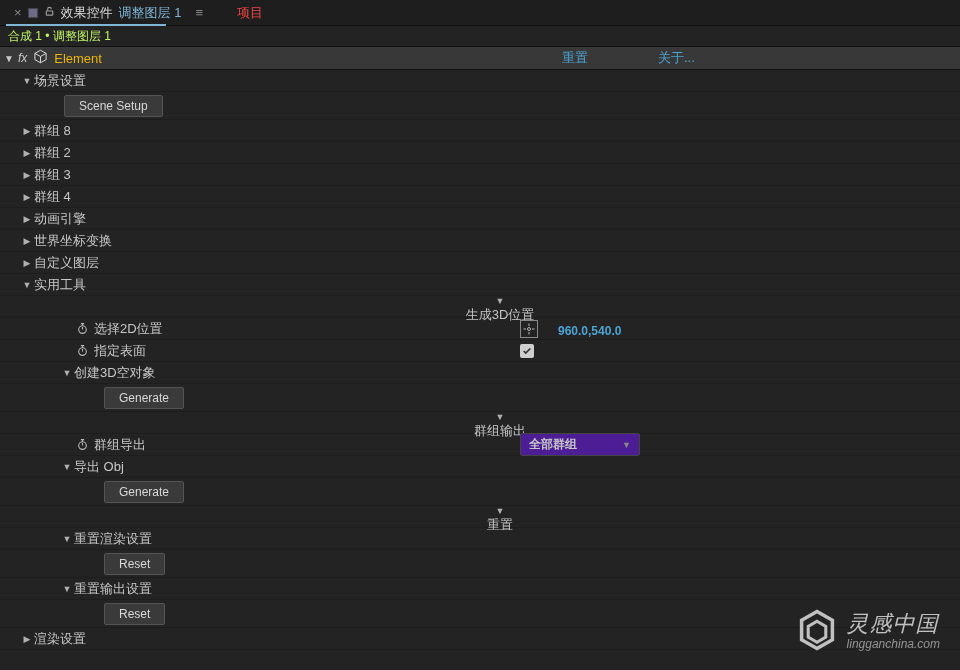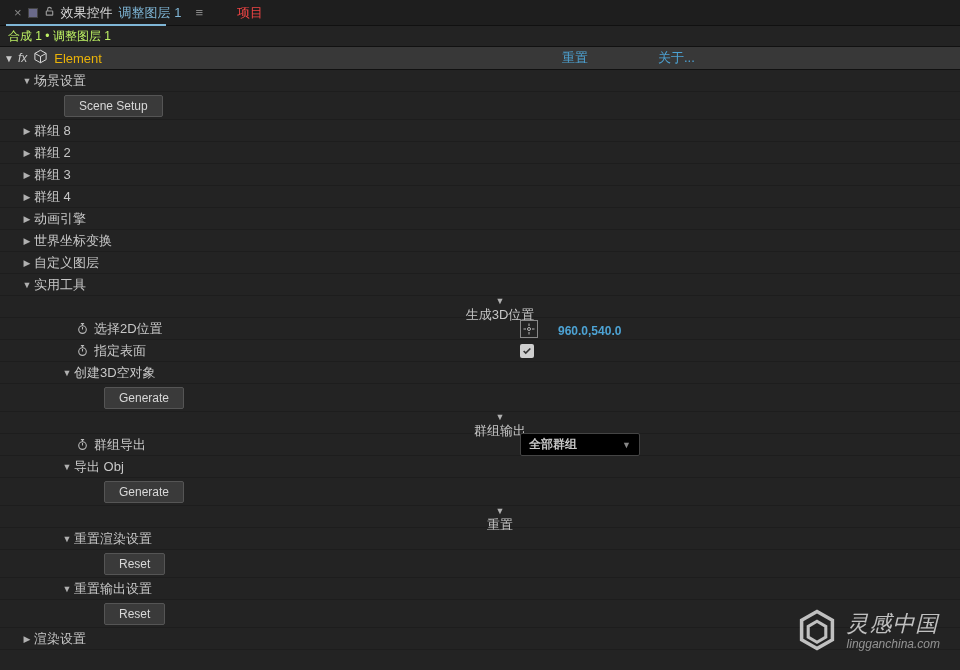--- a/index.html
+++ b/index.html
@@ -43,21 +43,21 @@
   .lbl { color: #c8c8c8; }
   .btn { background: #3a3a3a; border: 1px solid #555; color: #d8d8d8; padding: 3px 14px; font-size: 12px; cursor: pointer; border-radius: 2px; margin-left: 4px; }
   
   
   .vcol { position: absolute; left: 520px; display: flex; align-items: flex-end; gap: 20px; font-weight: bold; }
   .crosshair { width: 18px; height: 18px; border: 1px solid #888; display: inline-flex; align-items: center; justify-content: center; cursor: pointer; }
   .crosshair svg { width: 12px; height: 12px; }
   .linkval { color: #4da3d4; cursor: pointer; font-size: 12px; }
   .checkbox { width: 14px; height: 14px; background: #cfcfcf; border-radius: 2px; display: inline-flex; align-items: center; justify-content: center; cursor: pointer; }
   .checkbox svg { width: 10px; height: 10px; }
-  .select { background: #000000; border: 1px solid #444; color: #c8c8c8; padding: 2px 8px; font-size: 12px; min-width: 120px; display: flex; align-items: center; justify-content: space-between; cursor: pointer; border-radius: 2px; }
+  .select { background: #4c1d95; border: 1px solid #444; color: #c8c8c8; padding: 2px 8px; font-size: 12px; min-width: 120px; display: flex; align-items: center; justify-content: space-between; cursor: pointer; border-radius: 2px; }
   .select .chev { font-size: 9px; color: #888; margin-left: 20px; }
   
   .row-rel { position: relative; }
   
   .ind1 { padding-left: 20px; }
   .ind2 { padding-left: 40px; flex-direction: column; }
   .ind3 { padding-left: 60px; }
   
   .btnrow { height: 28px; display: flex; align-items: center; border-bottom: 1px solid rgba(0,0,0,0.15); }
   .btnrow.i2 { padding-left: 60px; }

